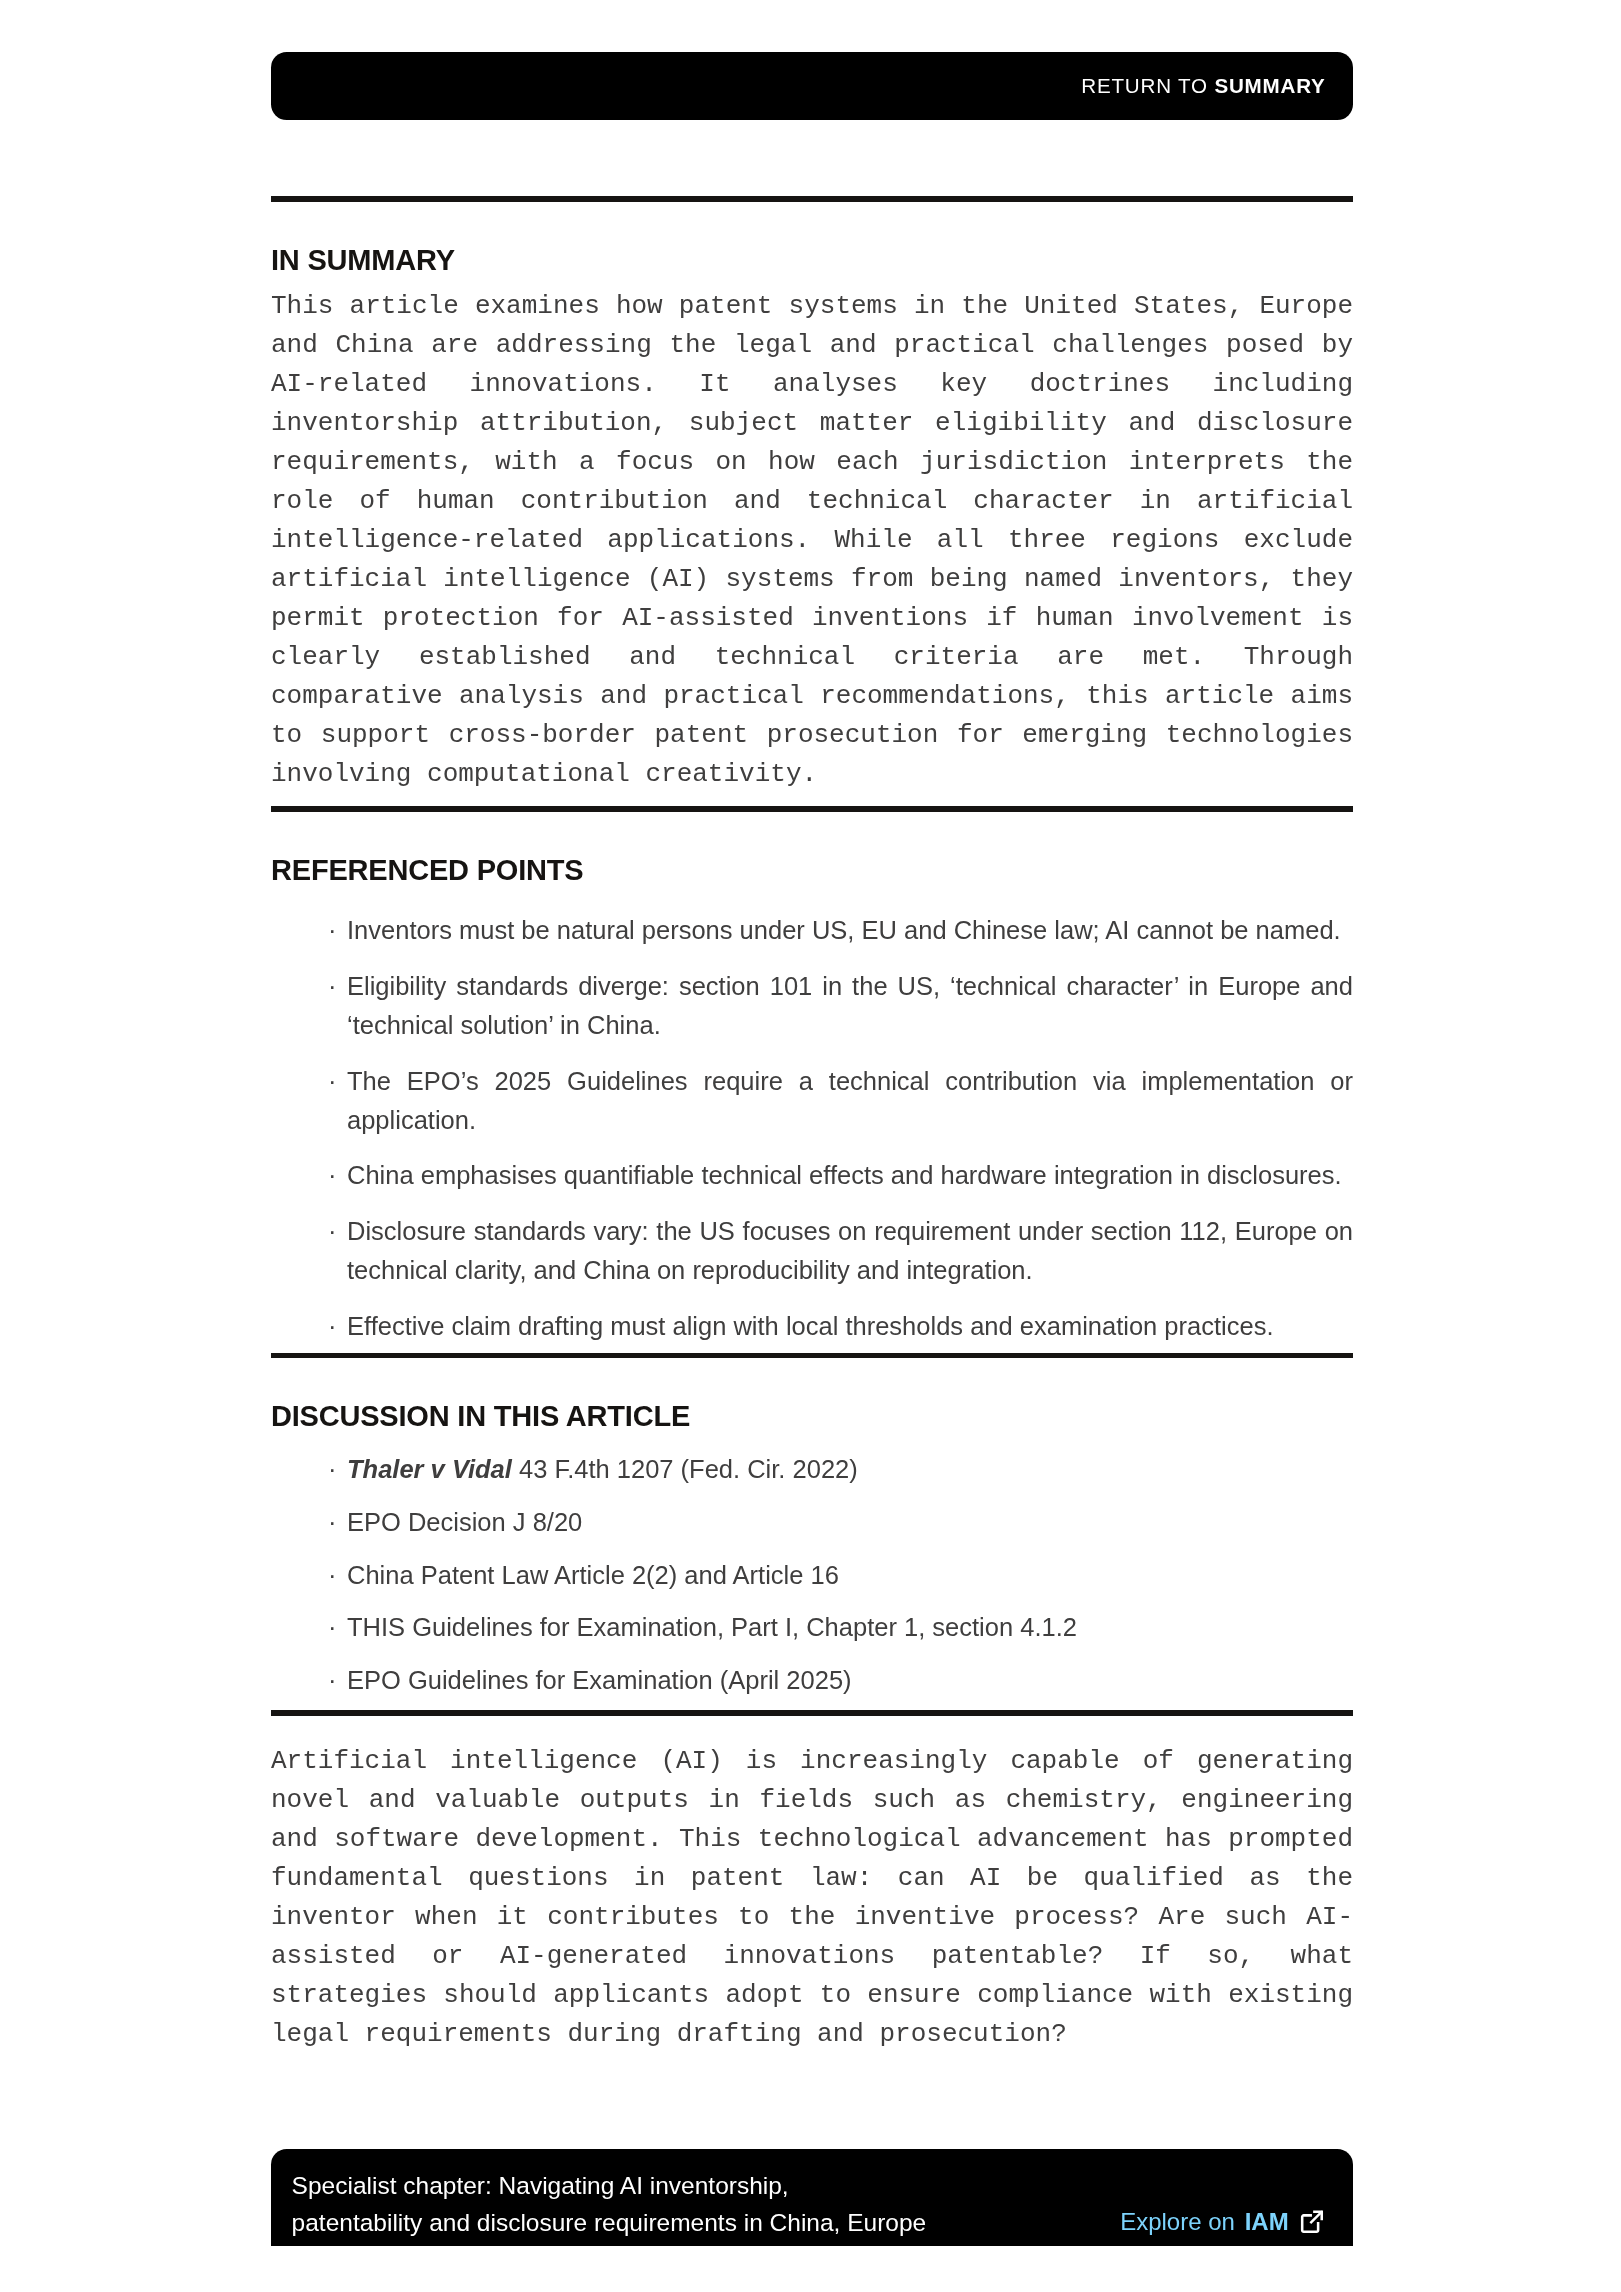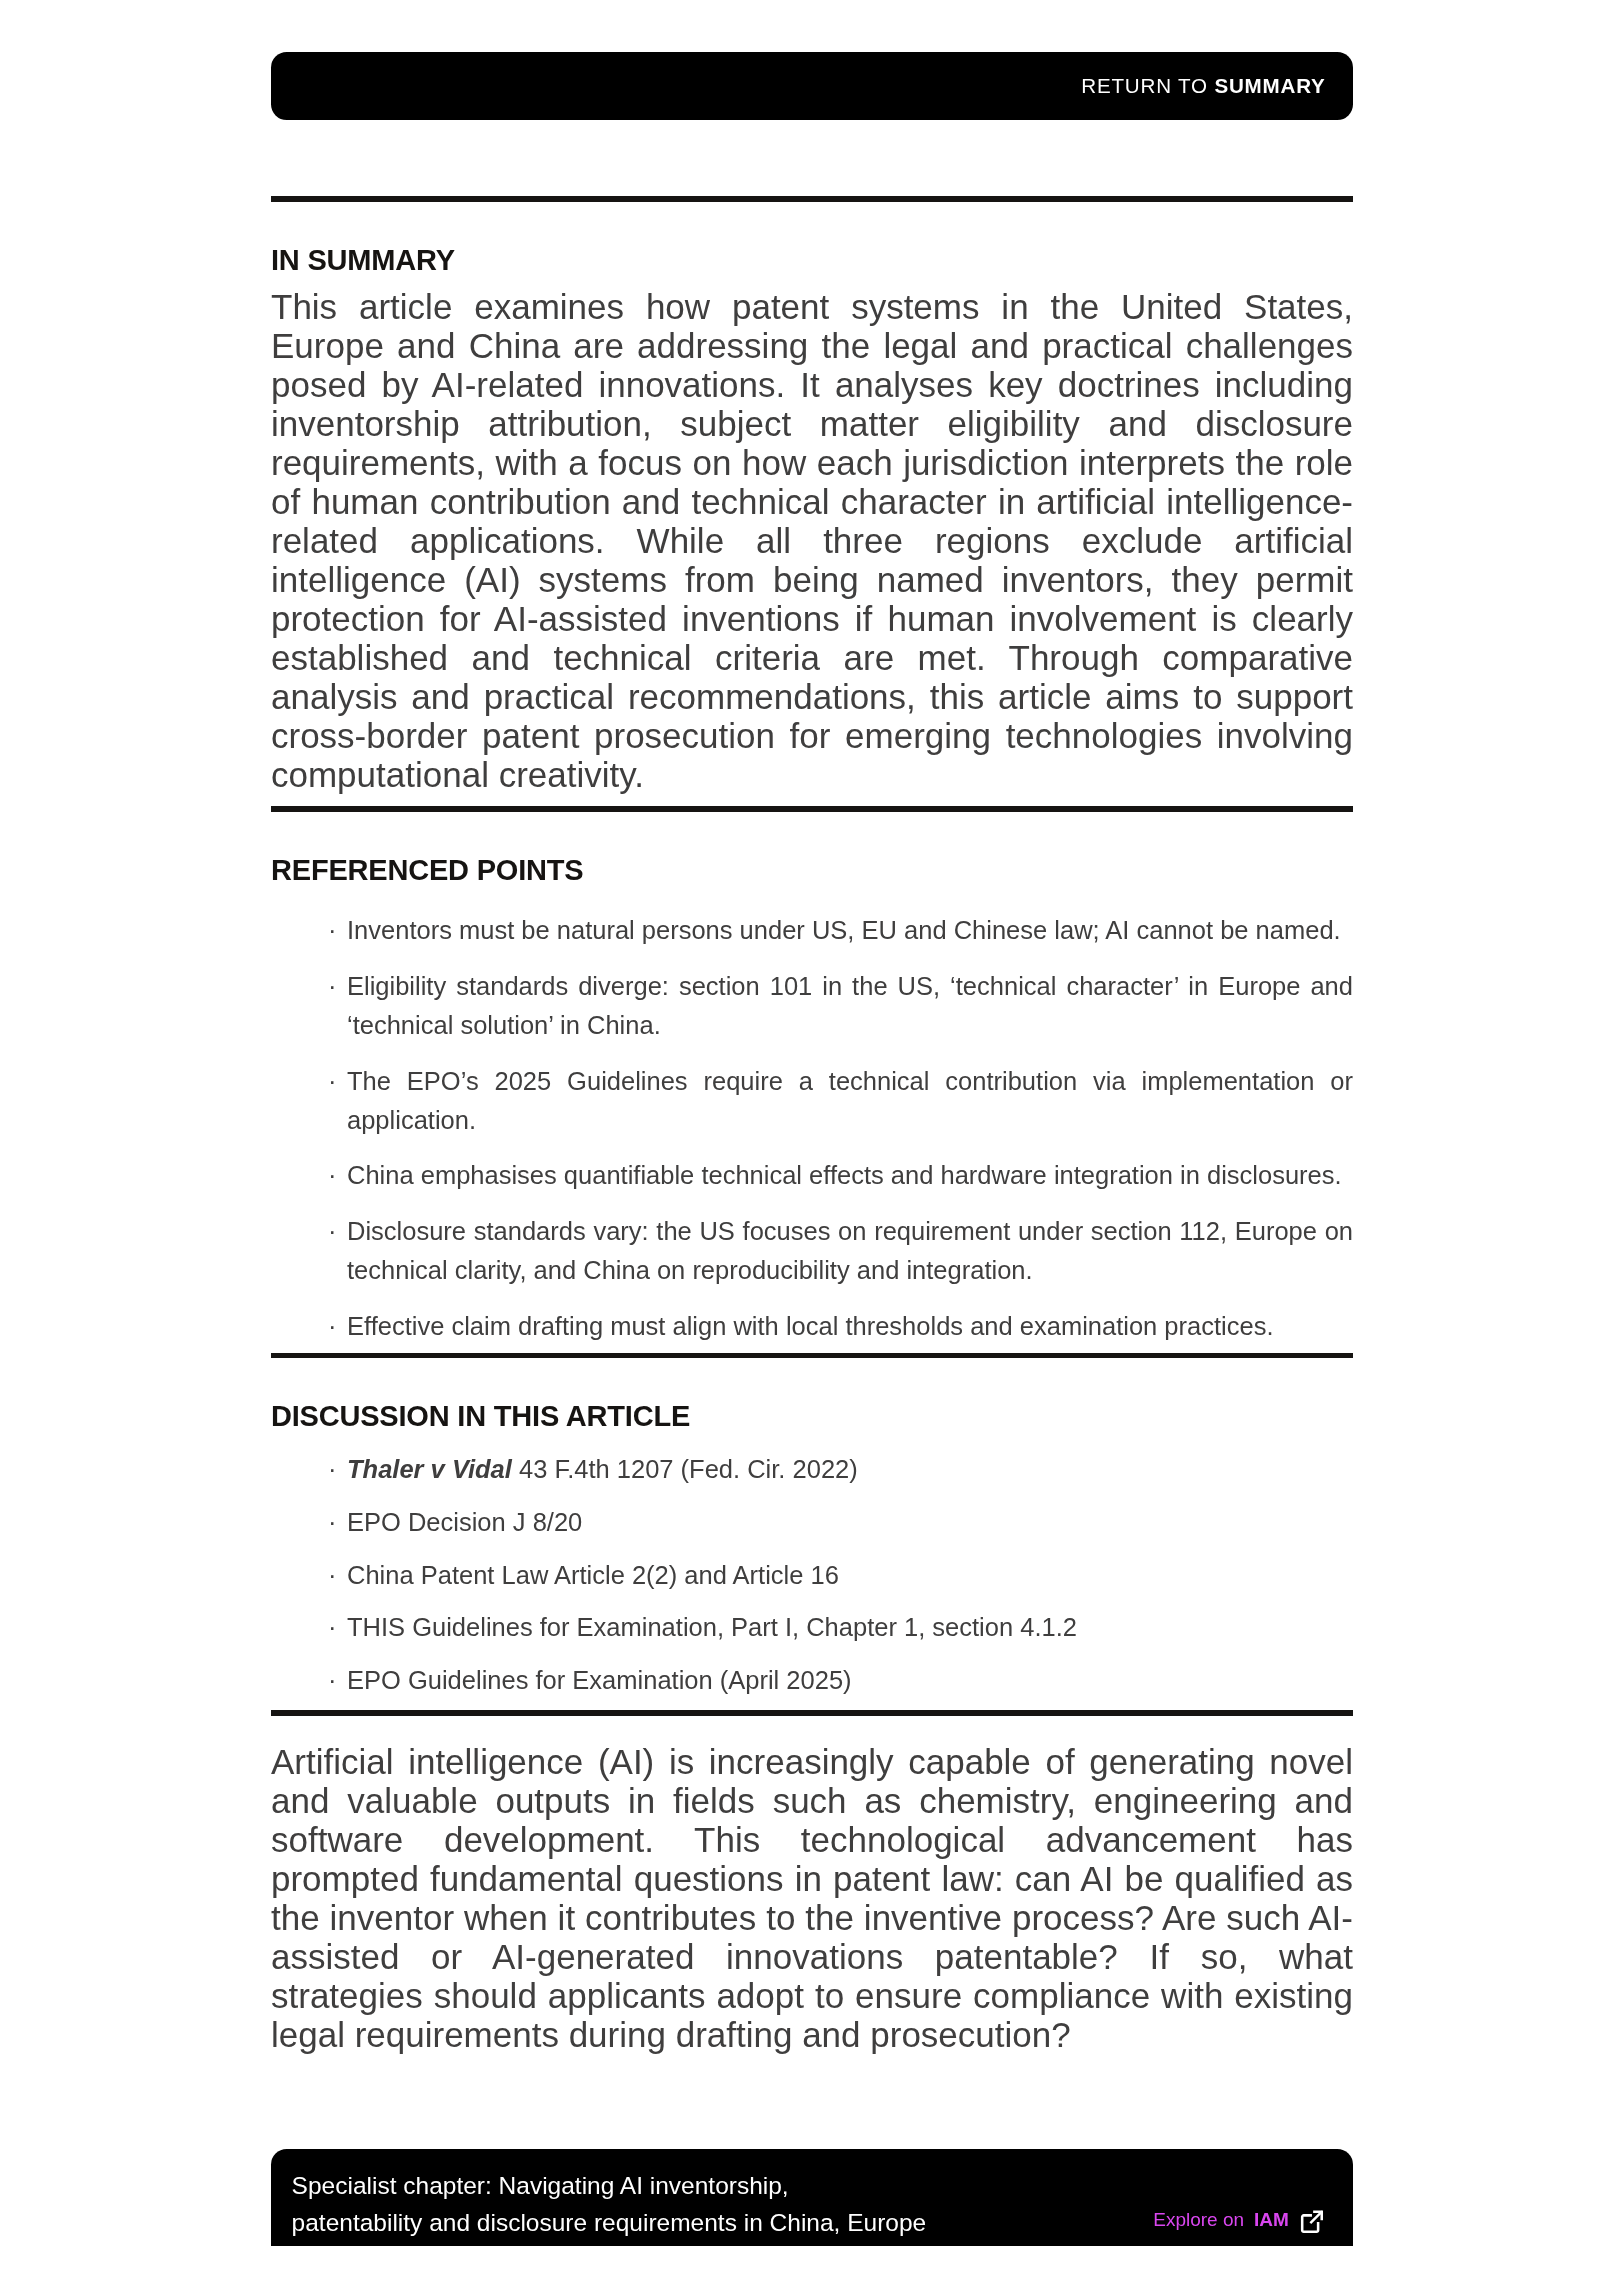--- a/index.html
+++ b/index.html
@@ -52,24 +52,25 @@
     margin-top: 41px;
     font-size: 29px;
     line-height: 35px;
     font-weight: 700;
     color: #161412;
     letter-spacing: -0.2px;
   }
 
   
   .body-par {
-    font-size: 35px;
+    font-size: 26px;
     line-height: 39px;
     color: #3f3e3e;
     text-align: justify;
+    font-family: Liberation Mono, monospace;
   }
   .summary-par  { margin-top: 8.8px; }
   .intro-par    { margin-top: 26.5px; }
 
   
   ul.bullets { list-style: none; }
   ul.bullets li {
     position: relative;
     padding-left: 76px;
     font-size: 25.5px;
@@ -103,26 +104,26 @@
     justify-content: space-between;
     padding: 17.6px 29px 17.6px 20.6px;
   }
   .footer-title {
     color: #ffffff;
     font-size: 24.5px;
     line-height: 37px;
     font-weight: 400;
   }
   .footer-link {
-    color: #d946ef;
-    font-size: 19px;
+    color: #7dd3fc;
+    font-size: 24px;
     text-decoration: none;
     cursor: pointer;
     display: flex;
-    align-items: flex-start;
+    align-items: center;
     gap: 9.8px;
     white-space: nowrap;
   }
   .footer-link .bold { font-weight: 700; }
   .ext-icon { width: 25.5px; height: 25.5px; display: inline-block; }
 </style>
 </head>
 <body>
 
 <div class="page">

